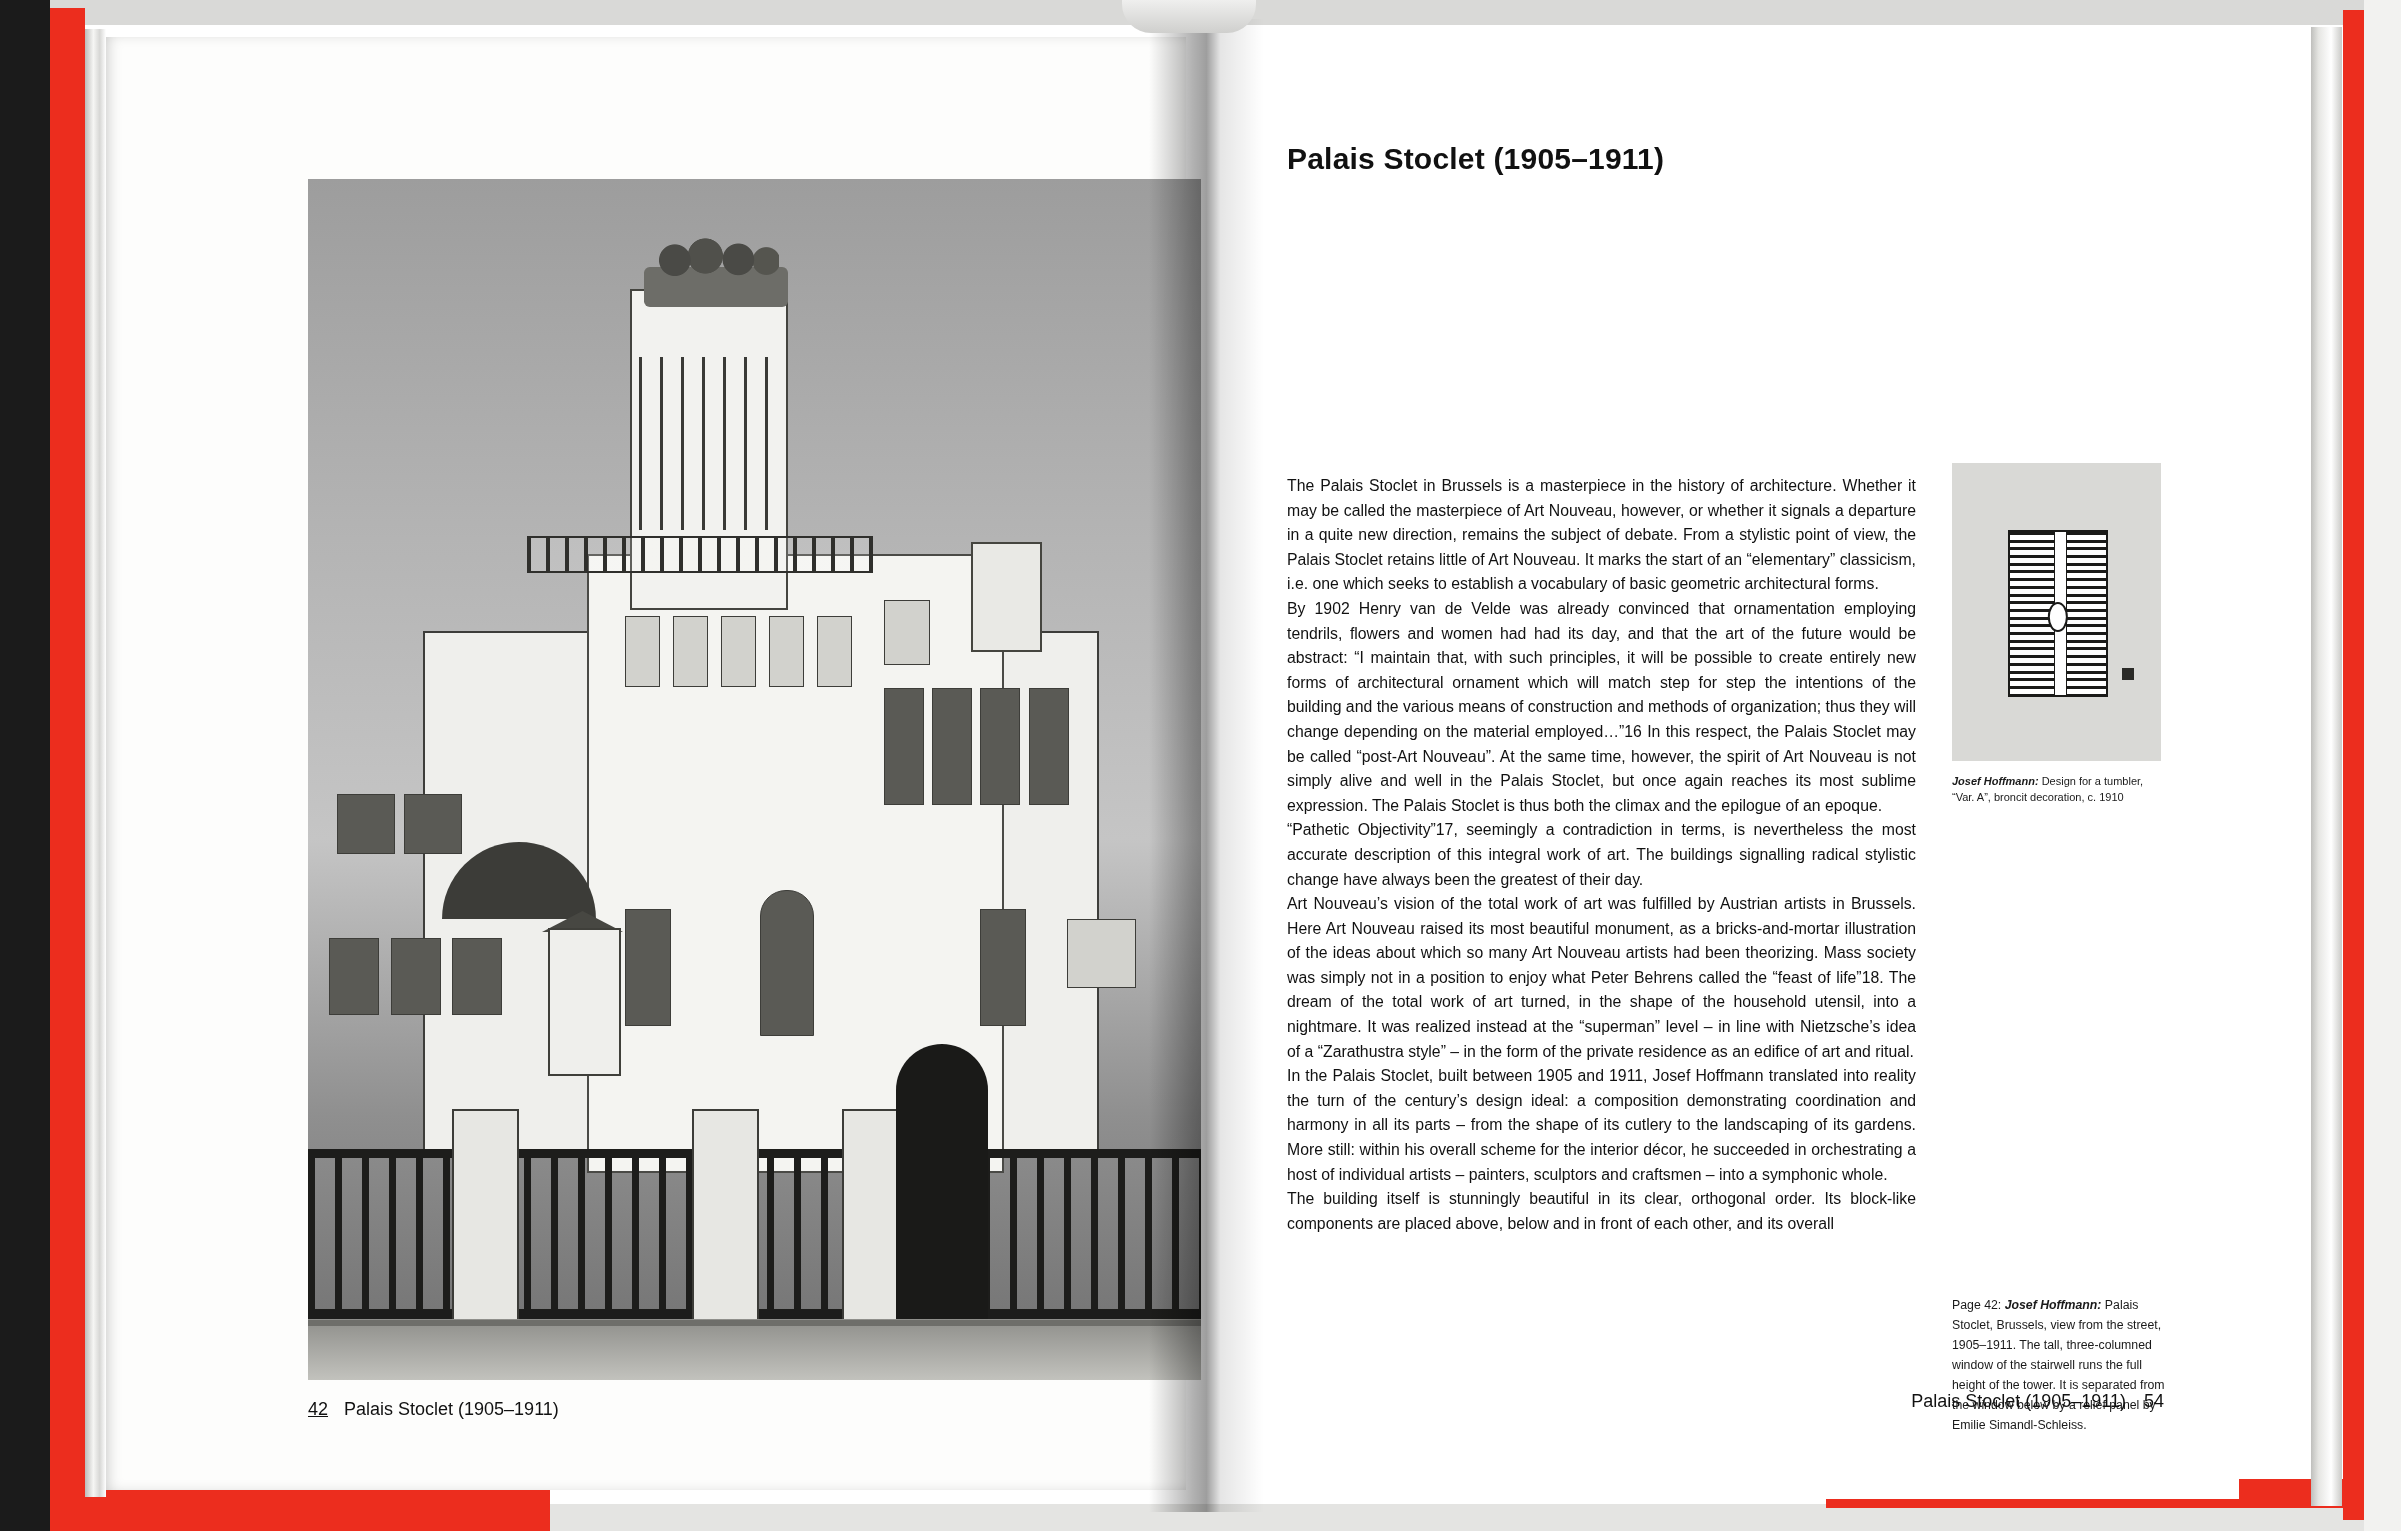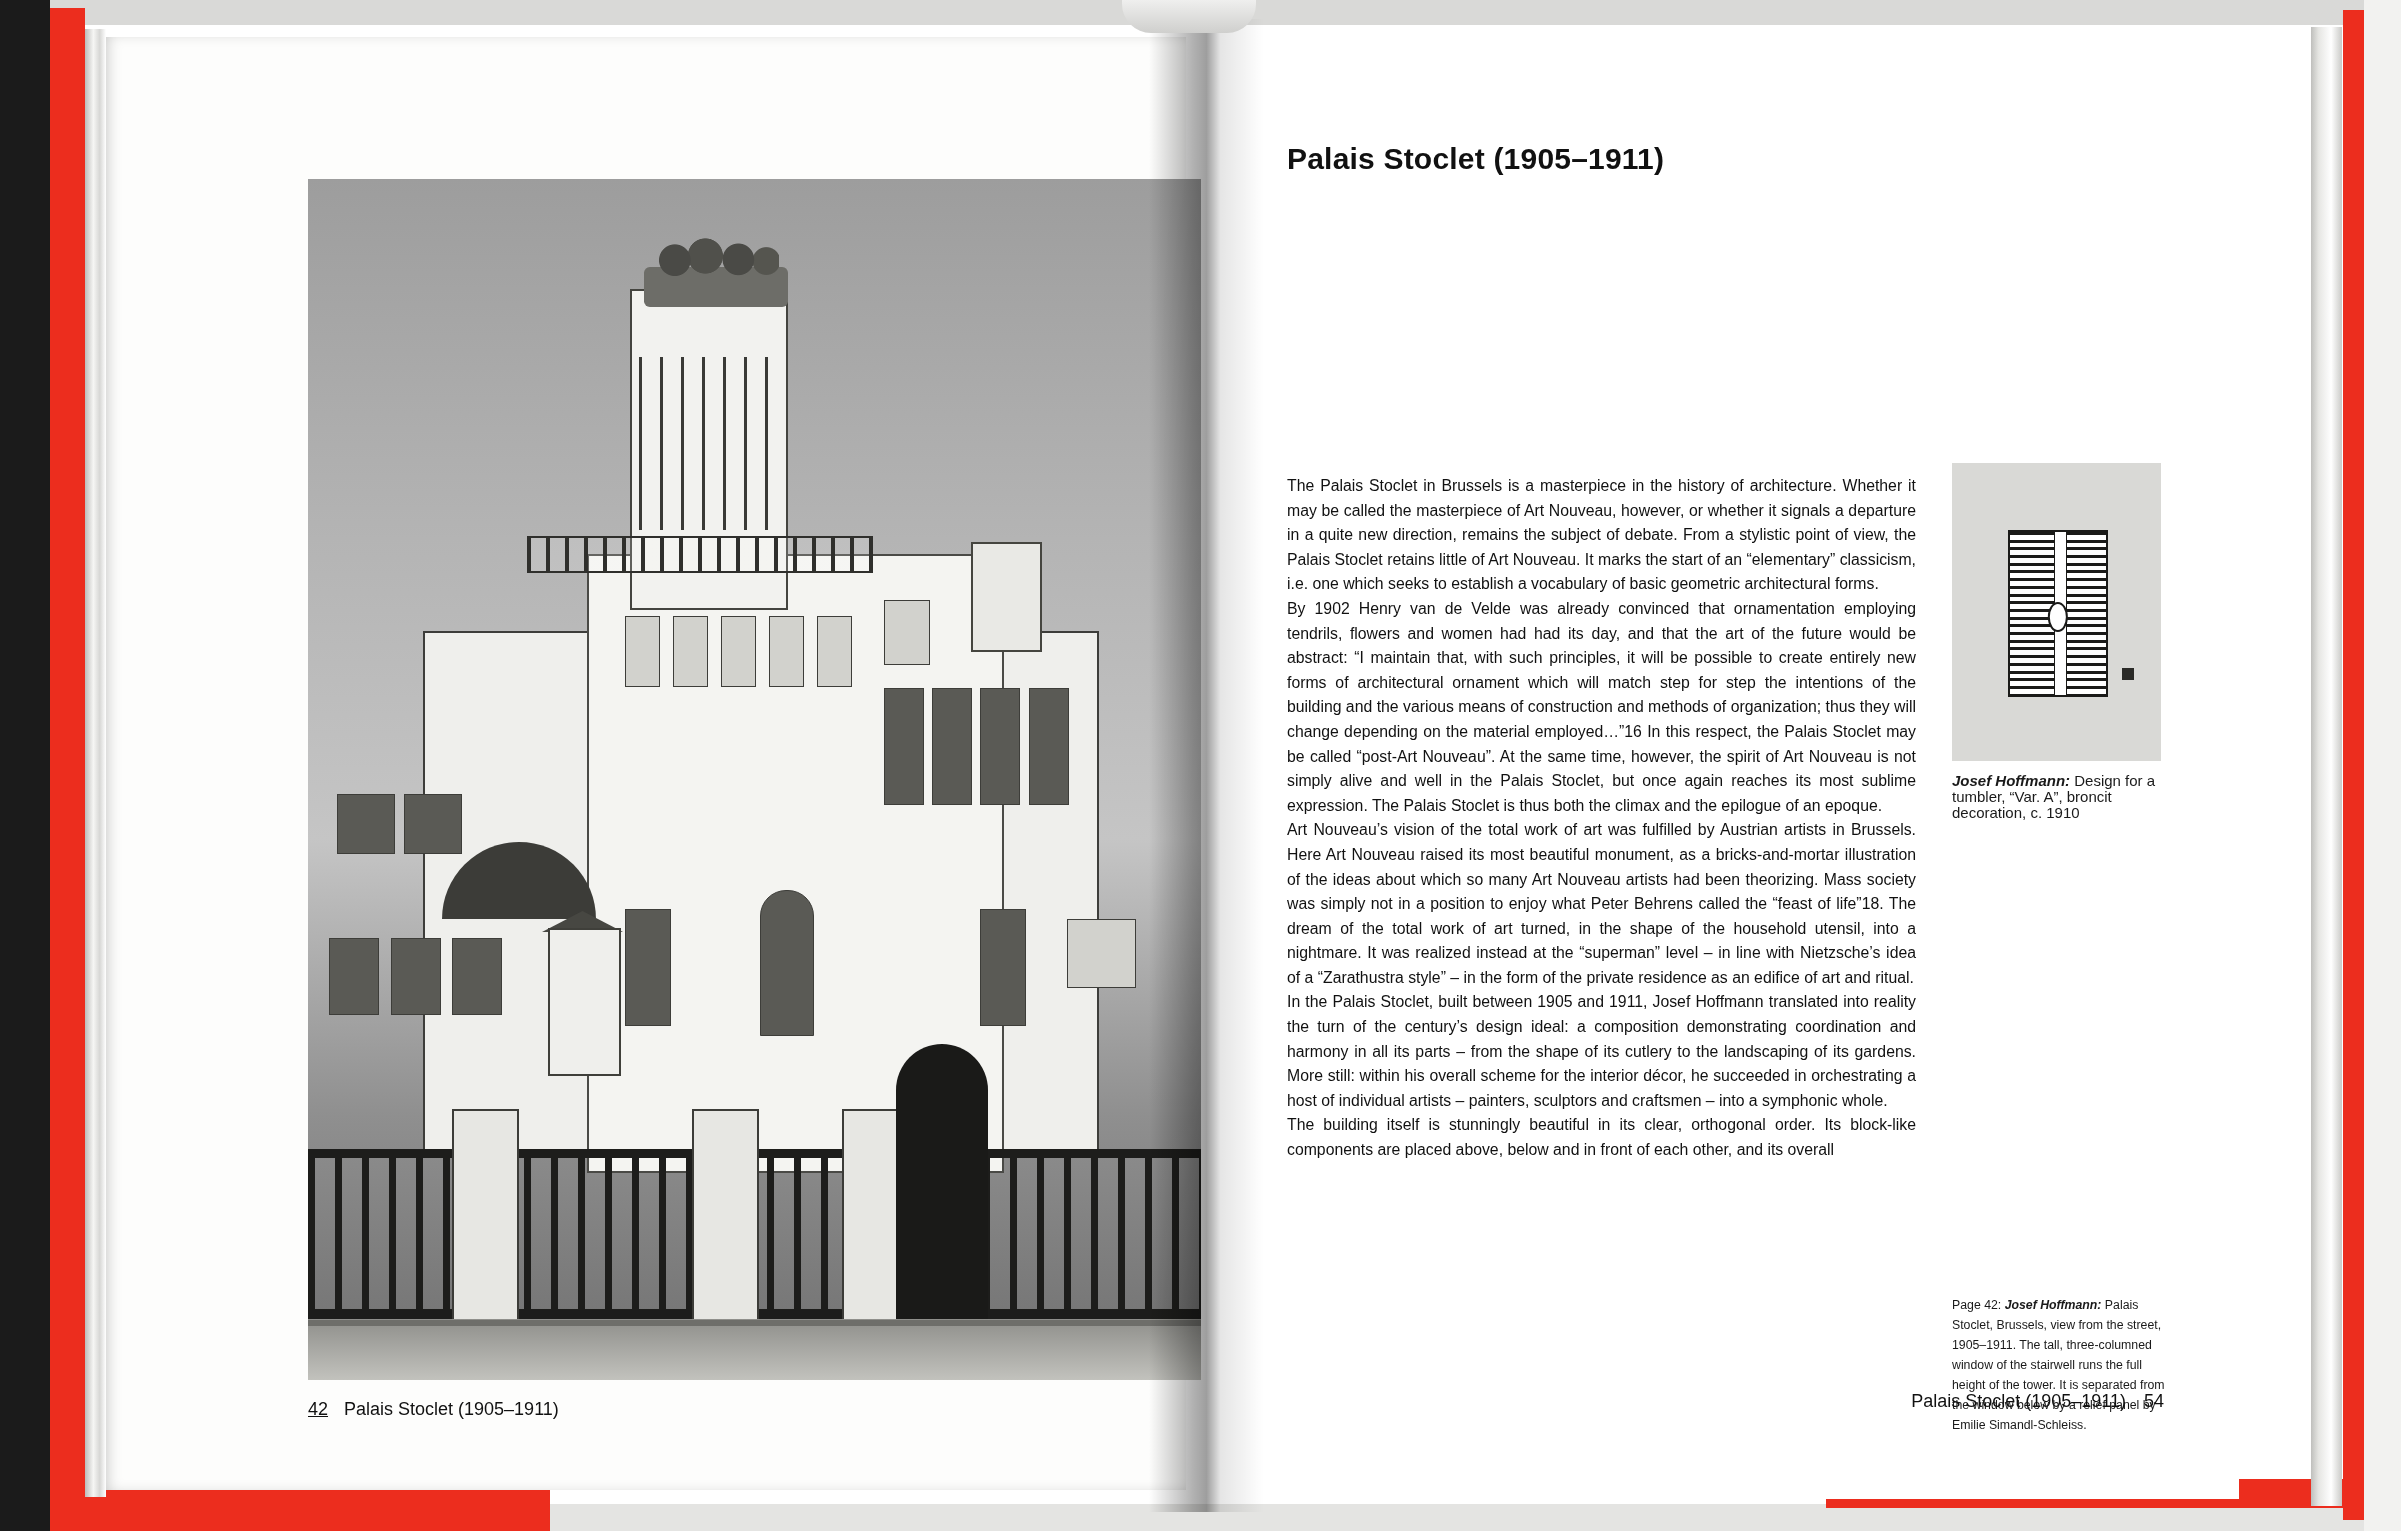--- a/index.html
+++ b/index.html
@@ -333,21 +333,21 @@
     background: #ffffff;
   }
   .mark-small {
     position: absolute;
     right: 27px; bottom: 81px;
     width: 12.5px; height: 12.5px;
     background: #2a2a27;
   }
   .side-caption {
     margin-top: 11.5px;
-    font-size: 15px;
+    font-size: 11px;
     line-height: 16.3px;
     color: #1a1a1a;
   }
   .side-caption i { font-style: italic; font-weight: bold; }
   .side-caption-2 {
     position: absolute;
     left: 751px; top: 1266px;
     width: 213px;
     font-size: 12.3px;
     line-height: 20px;
@@ -446,20 +446,21 @@
     <div class="run-head-left">Palais Stoclet (1905–1911)</div>
   </div>
 
   <div class="page-right">
 
     <div class="chapter-title">Palais Stoclet (1905–1911)</div>
 
     <div class="body-col">
       <p>The Palais Stoclet in Brussels is a masterpiece in the history of architecture. Whether it may be called the masterpiece of Art Nouveau, however, or whether it signals a departure in a quite new direction, remains the subject of debate. From a stylistic point of view, the Palais Stoclet retains little of Art Nouveau. It marks the start of an “elementary” classicism, i.e. one which seeks to establish a vocabulary of basic geometric architectural forms.</p>
       <p>By 1902 Henry van de Velde was already convinced that ornamentation employing tendrils, flowers and women had had its day, and that the art of the future would be abstract: “I maintain that, with such principles, it will be possible to create entirely new forms of architectural ornament which will match step for step the intentions of the building and the various means of construction and methods of organization; thus they will change depending on the material employed…”16 In this respect, the Palais Stoclet may be called “post-Art Nouveau”. At the same time, however, the spirit of Art Nouveau is not simply alive and well in the Palais Stoclet, but once again reaches its most sublime expression. The Palais Stoclet is thus both the climax and the epilogue of an epoque.</p>
+      <p>“Pathetic Objectivity”17, seemingly a contradiction in terms, is nevertheless the most accurate description of this integral work of art. The buildings signalling radical stylistic change have always been the greatest of their day.</p>
       <p>Art Nouveau’s vision of the total work of art was fulfilled by Austrian artists in Brussels. Here Art Nouveau raised its most beautiful monument, as a bricks-and-mortar illustration of the ideas about which so many Art Nouveau artists had been theorizing. Mass society was simply not in a position to enjoy what Peter Behrens called the “feast of life”18. The dream of the total work of art turned, in the shape of the household utensil, into a nightmare. It was realized instead at the “superman” level – in line with Nietzsche’s idea of a “Zarathustra style” – in the form of the private residence as an edifice of art and ritual.</p>
       <p>In the Palais Stoclet, built between 1905 and 1911, Josef Hoffmann translated into reality the turn of the century’s design ideal: a composition demonstrating coordination and harmony in all its parts – from the shape of its cutlery to the landscaping of its gardens. More still: within his overall scheme for the interior décor, he succeeded in orchestrating a host of individual artists – painters, sculptors and craftsmen – into a symphonic whole.</p>
       <p>The building itself is stunningly beautiful in its clear, orthogonal order. Its block-like components are placed above, below and in front of each other, and its overall</p>
     </div>
 
     <div class="side-col">
       <div class="side-figure">
         <div class="tumbler">
           <div class="tumbler-band"></div>
           <div class="tumbler-oval"></div>

